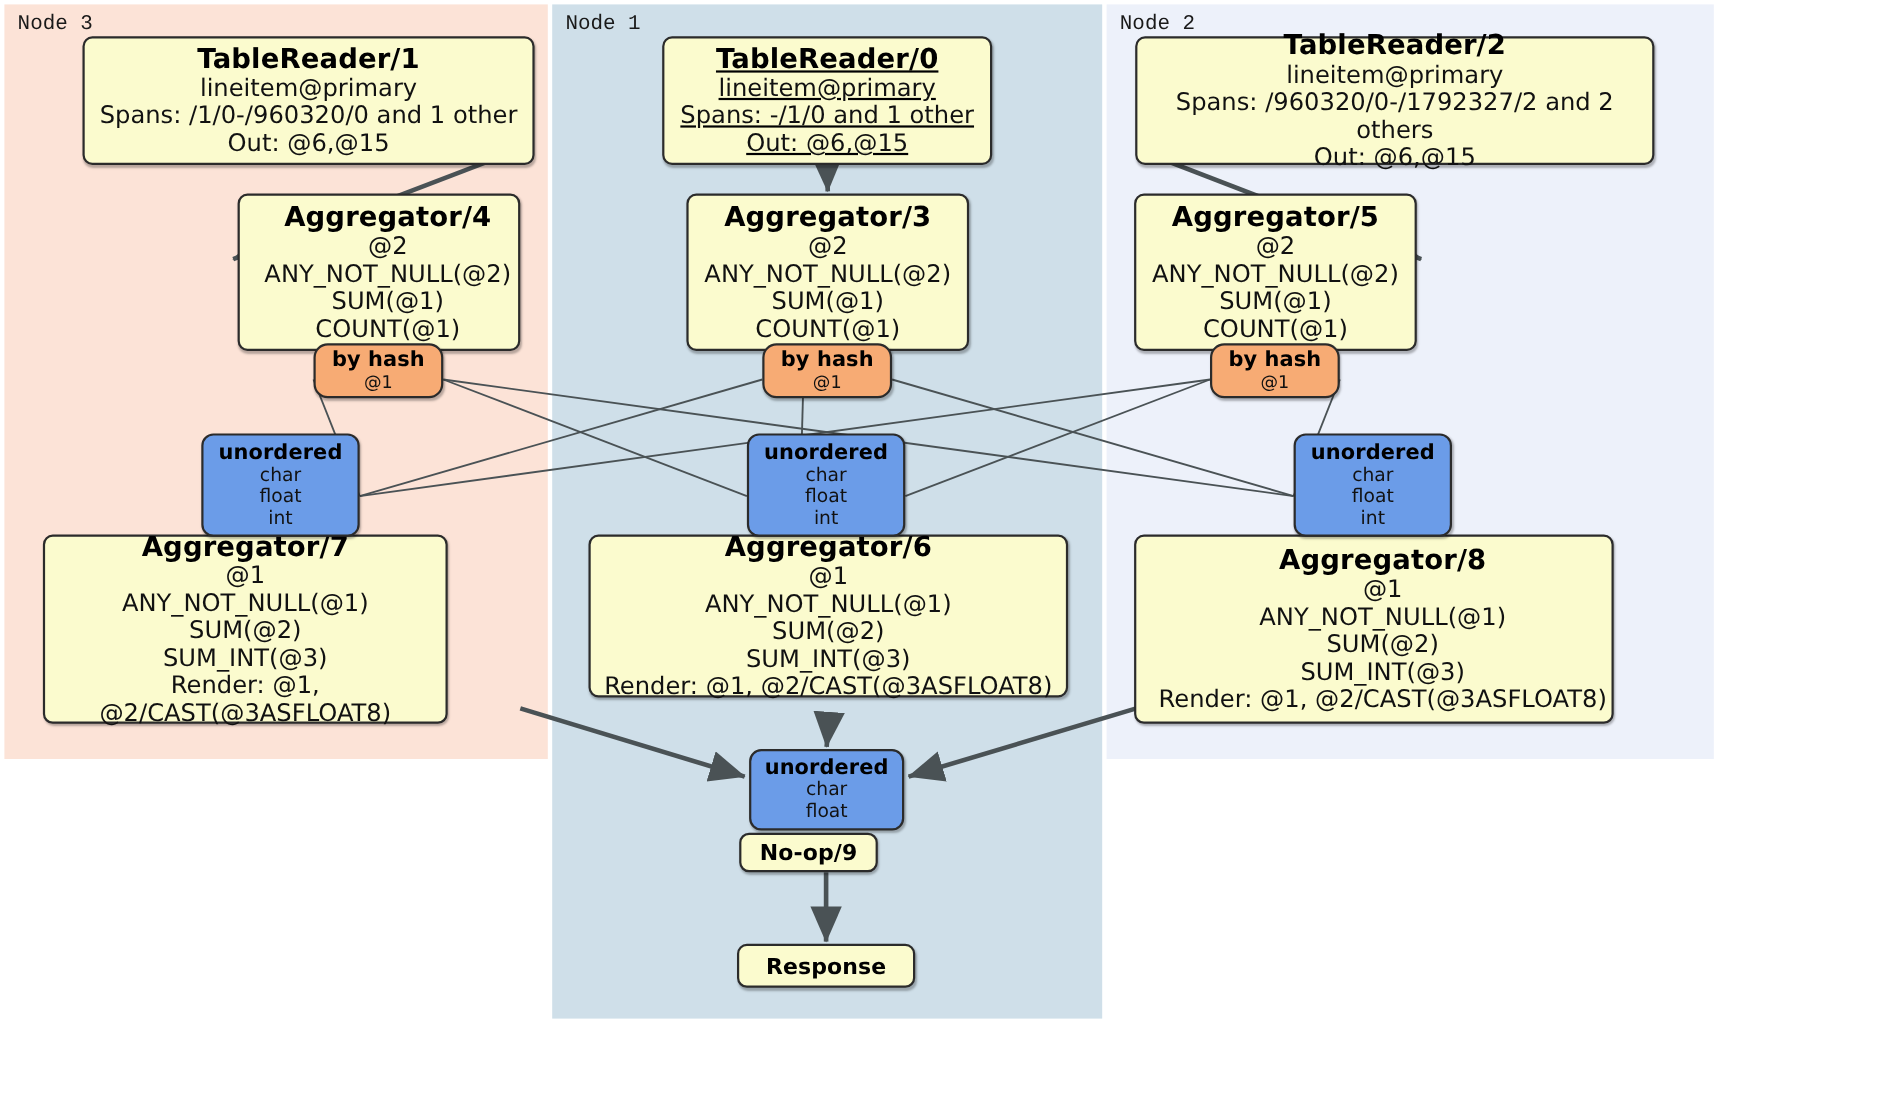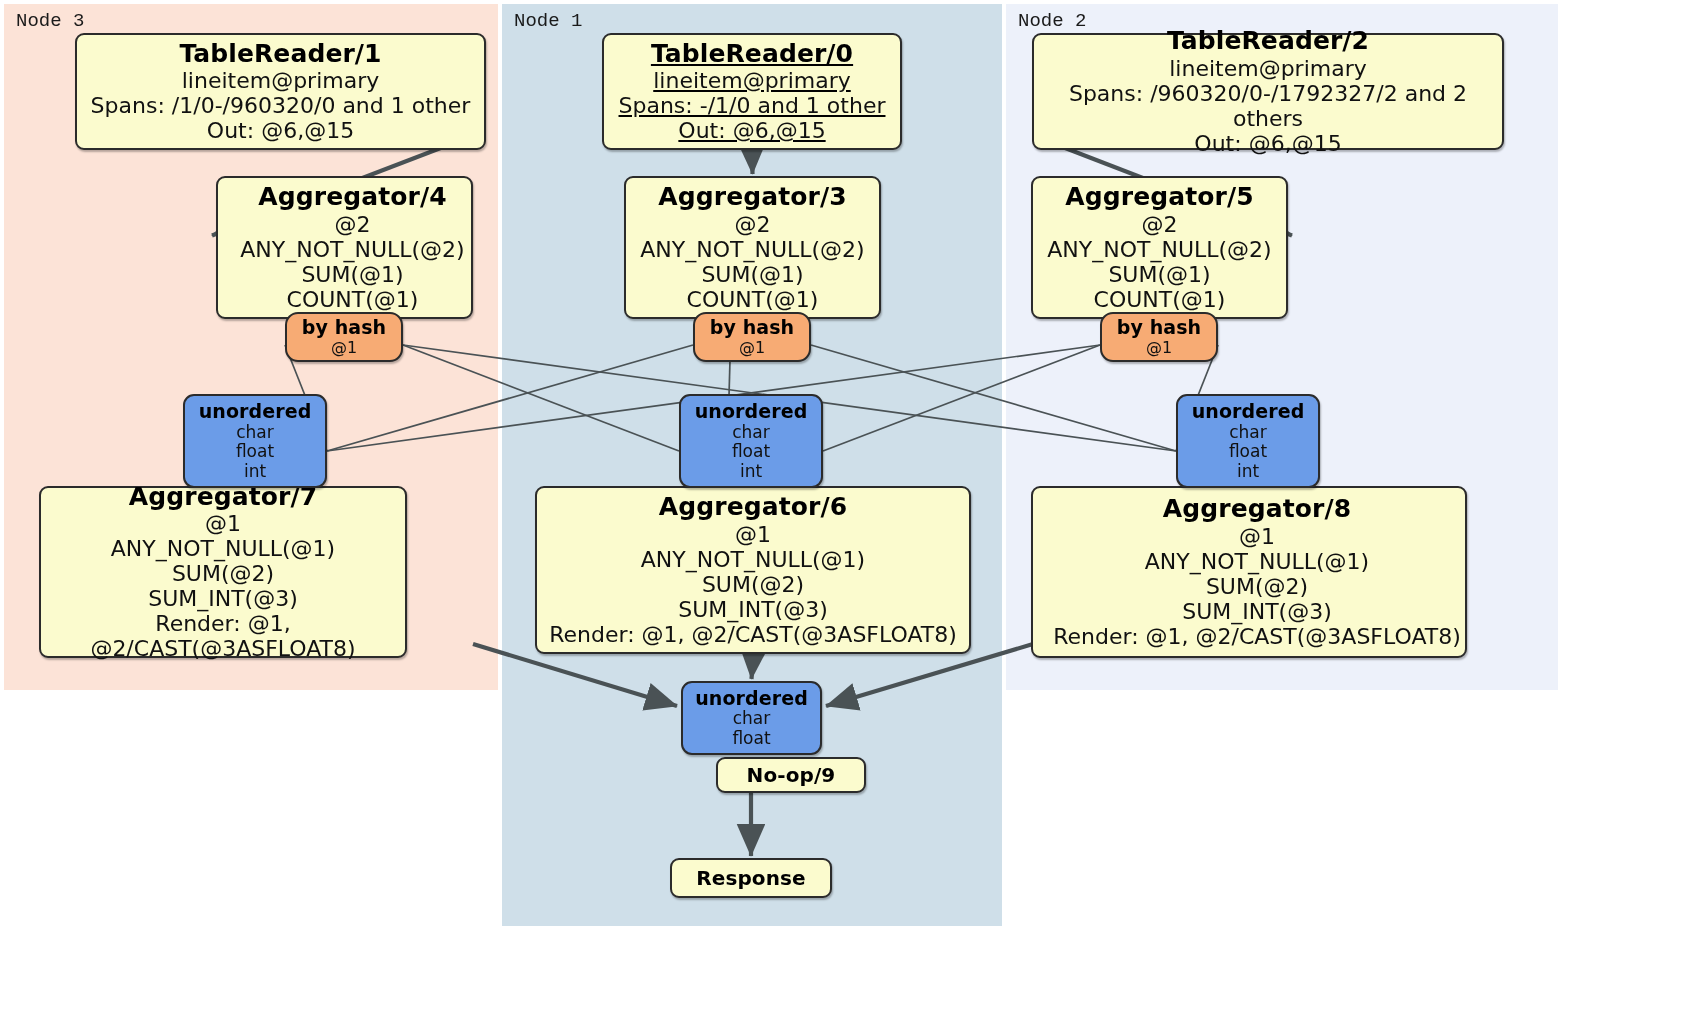--- a/index.html
+++ b/index.html
@@ -104,37 +104,37 @@
         <div class="det">COUNT(@1)</div>
       </div>
       <div class="box proc" style="left: 39px; top: 486px; width: 368px; height: 172px; align-items: center;">
         <div class="ttl">Aggregator/7</div>
         <div class="det">@1</div>
         <div class="det">ANY_NOT_NULL(@1)</div>
         <div class="det">SUM(@2)</div>
         <div class="det">SUM_INT(@3)</div>
         <div class="det">Render: @1, @2/CAST(@3ASFLOAT8)</div>
       </div>
-      <div class="box proc" style="left: 535px; top: 486px; width: 436px; height: 168px;">
+      <div class="box proc" style="left: 535px; top: 486px; width: 436px; height: 148px;">
         <div class="ttl">Aggregator/6</div>
         <div class="det">@1</div>
         <div class="det">ANY_NOT_NULL(@1)</div>
         <div class="det">SUM(@2)</div>
         <div class="det">SUM_INT(@3)</div>
         <div class="det">Render: @1, @2/CAST(@3ASFLOAT8)</div>
       </div>
       <div class="box proc" style="left: 1031px; top: 486px; width: 436px; height: 172px; padding-left: 16px;">
         <div class="ttl">Aggregator/8</div>
         <div class="det">@1</div>
         <div class="det">ANY_NOT_NULL(@1)</div>
         <div class="det">SUM(@2)</div>
         <div class="det">SUM_INT(@3)</div>
         <div class="det">Render: @1, @2/CAST(@3ASFLOAT8)</div>
       </div>
-      <div class="box proc" style="left: 716px; top: 757px; width: 150px; height: 36px;">
+      <div class="box proc" style="left: 672px; top: 757px; width: 126px; height: 36px;">
         <div class="ttl sm">No-op/9</div>
       </div>
       <div class="box proc" style="left: 670px; top: 858px; width: 162px; height: 40px;">
         <div class="ttl sm">Response</div>
       </div>
       <div class="box router" style="left: 285px; top: 312px; width: 118px; height: 50px;">
         <div class="ttl">by hash</div>
         <div class="det">@1</div>
       </div>
       <div class="box router" style="left: 693px; top: 312px; width: 118px; height: 50px;">

